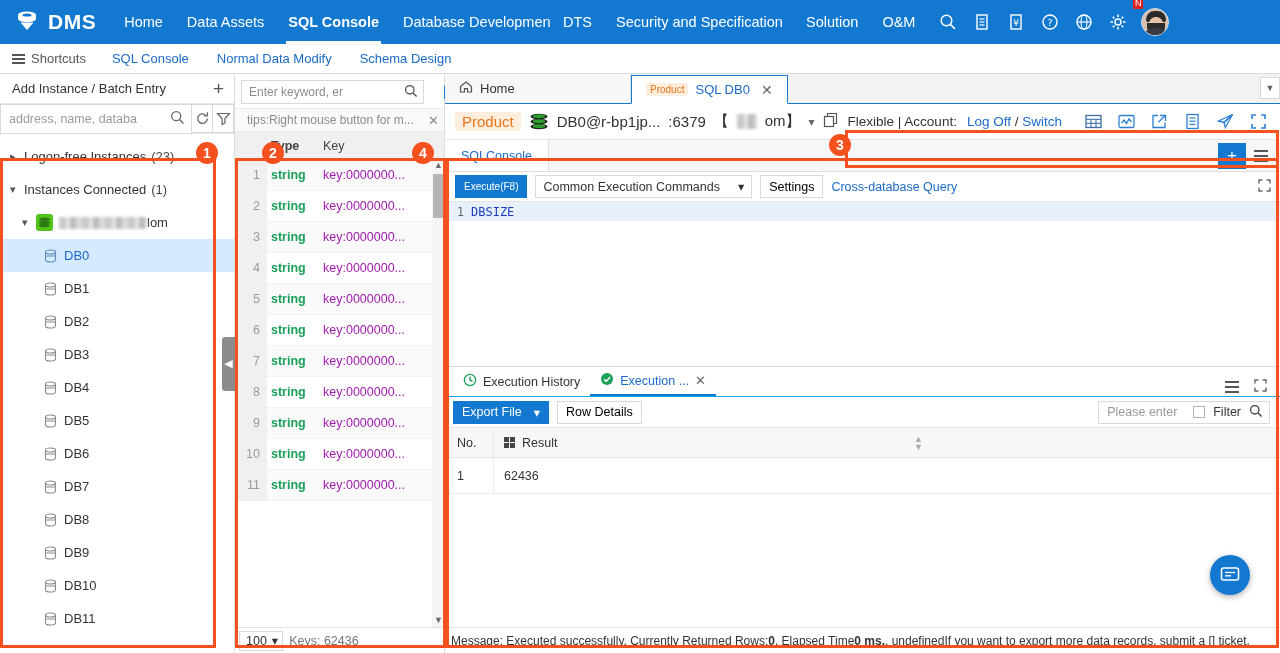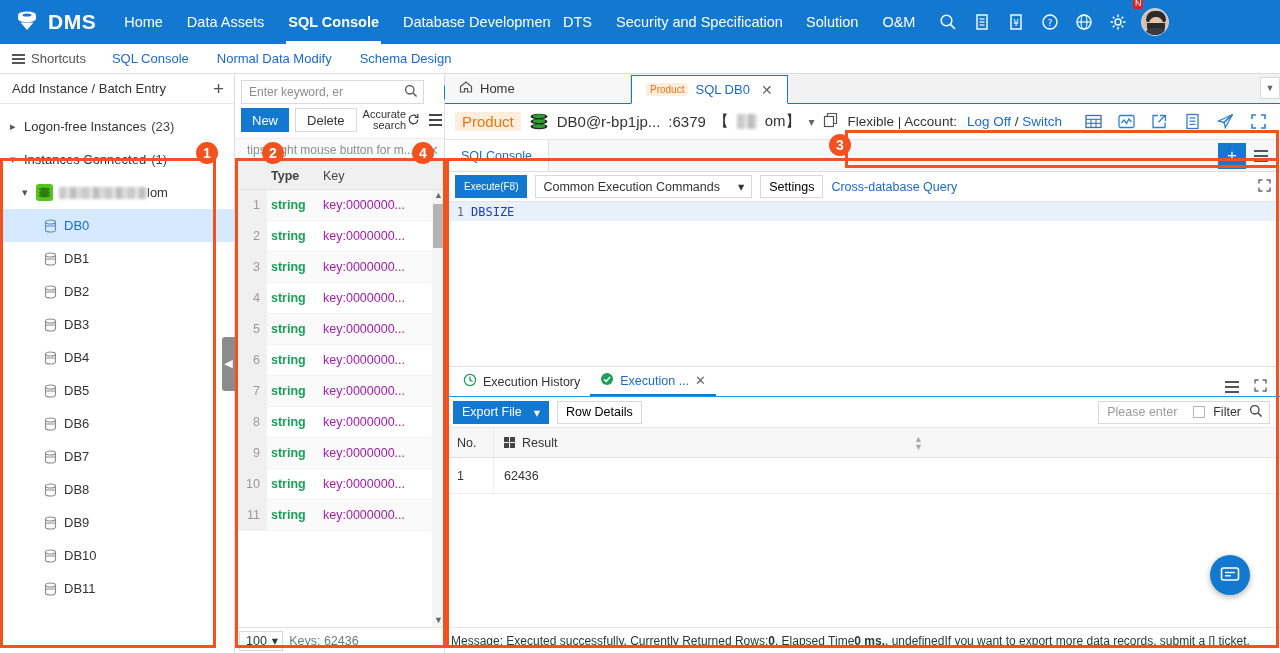--- a/index.html
+++ b/index.html
@@ -387,20 +387,42 @@
     <div class="sc-link">Schema Design</div>
   </div>
 
   <div class="body-row">
 
     <div class="left-panel">
       <div class="add-instance">
         <span>Add Instance / Batch Entry</span>
         <span class="plus-ico">+</span>
       </div>
+      <div class="search-row">
+        <div class="search-box">
+          <input placeholder="address, name, databa" style="">
+          <span>
+            <svg width="15" height="15" viewBox="0 0 15 15">
+                <circle cx="6.2" cy="6.2" r="4.5" fill="none" stroke="#666" stroke-width="1.3"></circle>
+                <line x1="9.6" y1="9.6" x2="13.4" y2="13.4" stroke="#666" stroke-width="1.4"></line>
+              </svg>
+          </span>
+        </div>
+        <div class="sq-btn">
+          <svg width="15" height="15" viewBox="0 0 15 15">
+              <path d="M12.3 7.5a4.8 4.8 0 1 1-1.5-3.4" fill="none" stroke="#666" stroke-width="1.3"></path>
+              <path d="M12.4 1.3v3.6H8.8" fill="none" stroke="#666" stroke-width="1.3"></path>
+            </svg>
+        </div>
+        <div class="sq-btn">
+          <svg width="15" height="15" viewBox="0 0 15 15">
+              <path d="M1.5 2.5h12l-4.6 5v4.4l-2.8 1.6V7.5z" fill="none" stroke="#666" stroke-width="1.2"></path>
+            </svg>
+        </div>
+      </div>
 
       <div class="tree">
         <div class="tree-row lvl1">
           <span class="caret">▸</span>
           <span>Logon-free Instances</span>
           <span class="count">(23)</span>
         </div>
         <div class="tree-row lvl1">
           <span class="caret">▾</span>
           <span>Instances Connected</span>
@@ -551,41 +573,20 @@
           <span>
             <svg width="14" height="14" viewBox="0 0 14 14">
                 <circle cx="5.8" cy="5.8" r="4.2" fill="none" stroke="#555" stroke-width="1.3"></circle>
                 <line x1="9" y1="9" x2="12.6" y2="12.6" stroke="#555" stroke-width="1.4"></line>
               </svg>
           </span>
         </div>
         <div class="kp-check">✓</div>
       </div>
 
-      <div class="kp-actions">
-        <button class="btn-primary">New</button>
-        <button class="btn-default">Delete</button>
-        <div class="acc-search">
-          <div>
-            <span>Accurate</span>
-            <span>search</span>
-          </div>
-          <span>
-            <svg width="13" height="13" viewBox="0 0 14 14">
-                <path d="M11.6 7a4.6 4.6 0 1 1-1.4-3.3" fill="none" stroke="#333" stroke-width="1.3"></path>
-                <path d="M11.7 1.2v3.4H8.4" fill="none" stroke="#333" stroke-width="1.3"></path>
-              </svg>
-          </span>
-        </div>
-        <div class="kp-menu">
-            <i></i>
-            <i></i>
-            <i></i>
-          </div>
-      </div>
 
       <div class="tips-bar">
         <span>tips:Right mouse button for m...</span>
         <span class="tips-close">✕</span>
       </div>
 
       <div class="ktable">
         <div class="kt-head">
           <div class="kt-no"></div>
           <div class="kt-type">Type</div>

